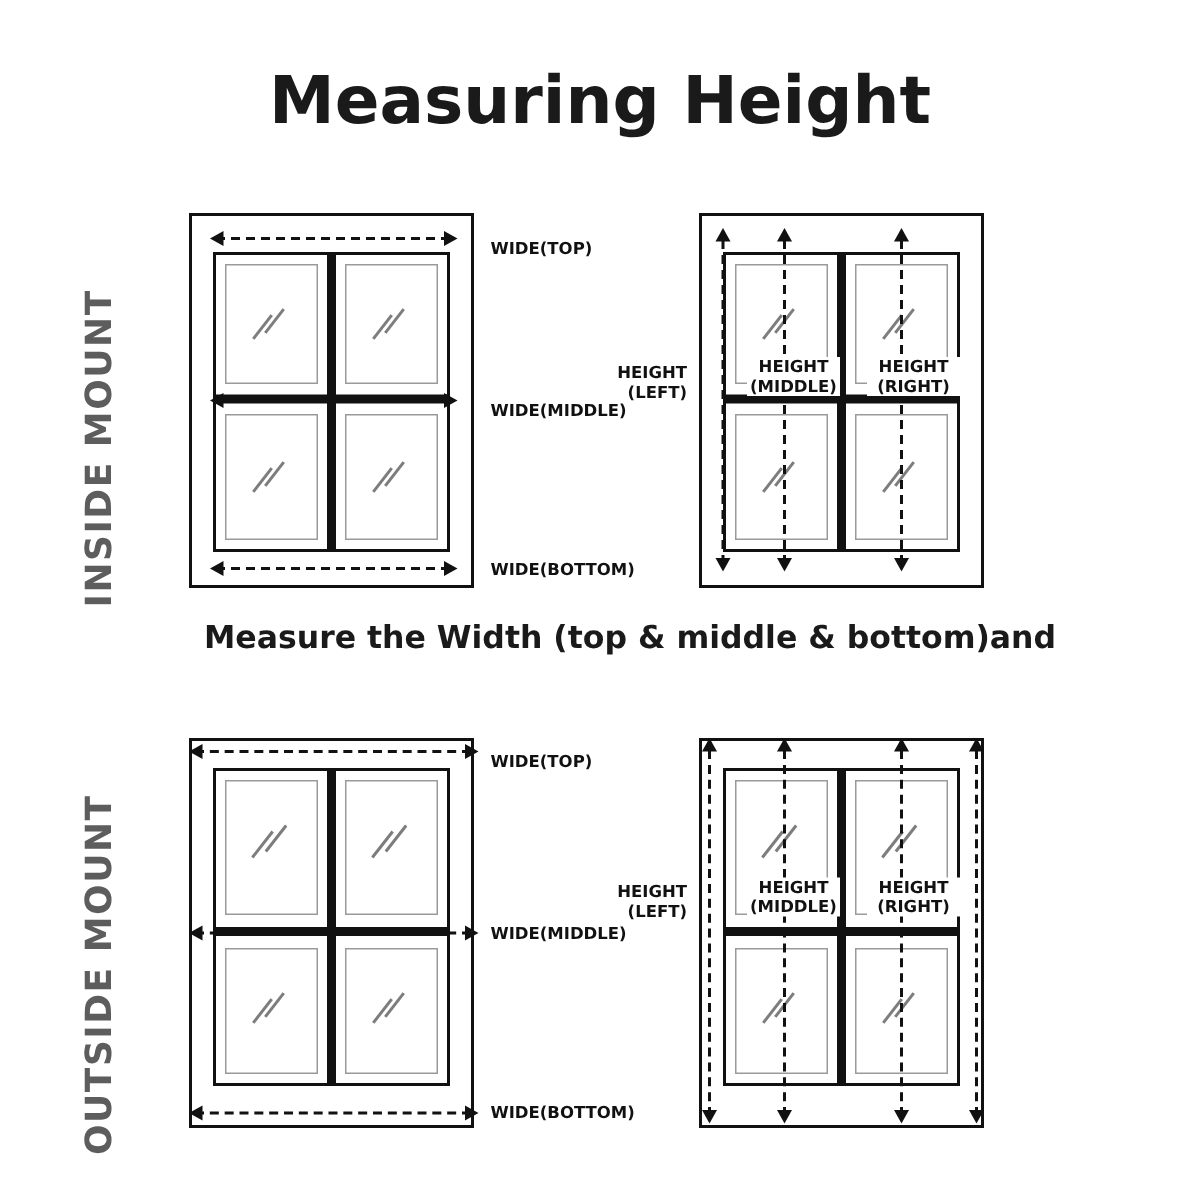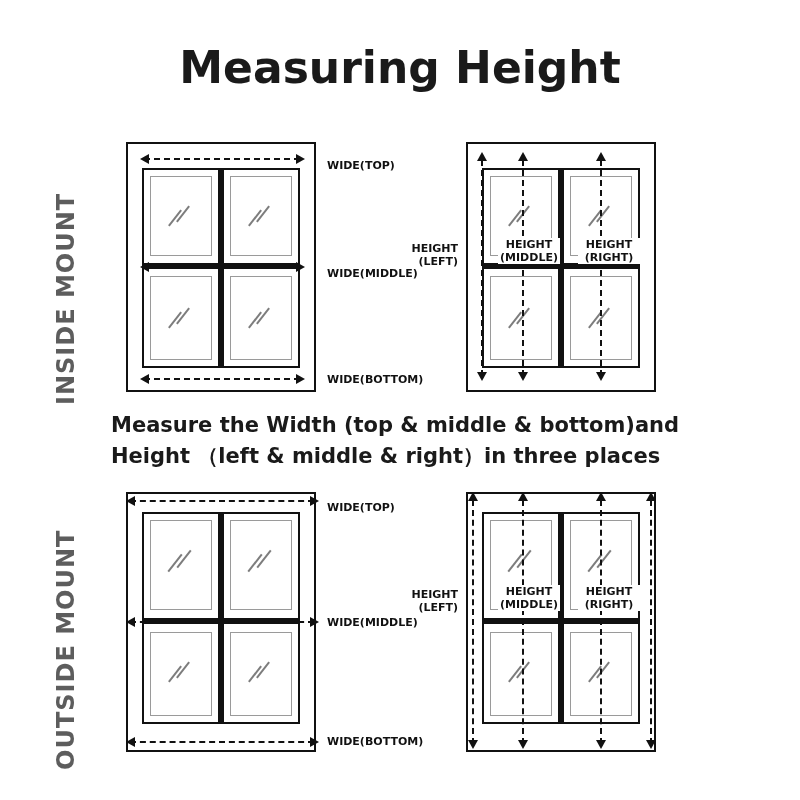--- a/index.html
+++ b/index.html
@@ -39,21 +39,21 @@
     transform: rotate(180deg);
     white-space: nowrap;
     font-family: "DejaVu Sans", sans-serif;
   }
   #side-inside { left: 52px; top: 155px; height: 250px; }
   #side-outside { left: 52px; top: 490px; height: 280px; }
 
   
   .caption {
     position: absolute;
-    left: 111px;
+    left: 136px;
     width: 600px;
     font-size: 21px;
     font-weight: bold;
     line-height: 31px;
     font-family: "DejaVu Sans", sans-serif;
   }
   #caption-block { top: 410px; }
 
   
   .figure { position: absolute; }
@@ -208,21 +208,20 @@
   <span>HEIGHT</span><br>
   <span>(MIDDLE)</span>
 </div>
 <div class="meas-label center" style="left:578px; top:238px; width:62px; background:#fff;">
   <span>HEIGHT</span><br>
   <span>(RIGHT)</span>
 </div>
 
 <div class="caption" id="caption-block">
   <div>Measure the Width (top &amp; middle &amp; bottom)and</div>
-  <div>Height （left &amp; middle &amp; right）in three places</div>
 </div>
 
 <div class="figure" id="fig-outside-width" style="left:126px; top:492px; width:200px; height:260px;">
   <div class="frame-outer" style="left:0; top:0; width:190px; height:260px;"></div>
   <div class="frame-inner" style="left:16px; top:20px; width:158px; height:212px;"></div>
   <div class="mullion-v" style="left:92px; top:20px; width:6px; height:212px;"></div>
   <div class="mullion-h" style="left:16px; top:126px; width:158px; height:6px;"></div>
 
   <div class="pane" style="left:24px; top:28px; width:62px; height:90px;"></div>
   <div class="pane" style="left:104px; top:28px; width:62px; height:90px;"></div>

